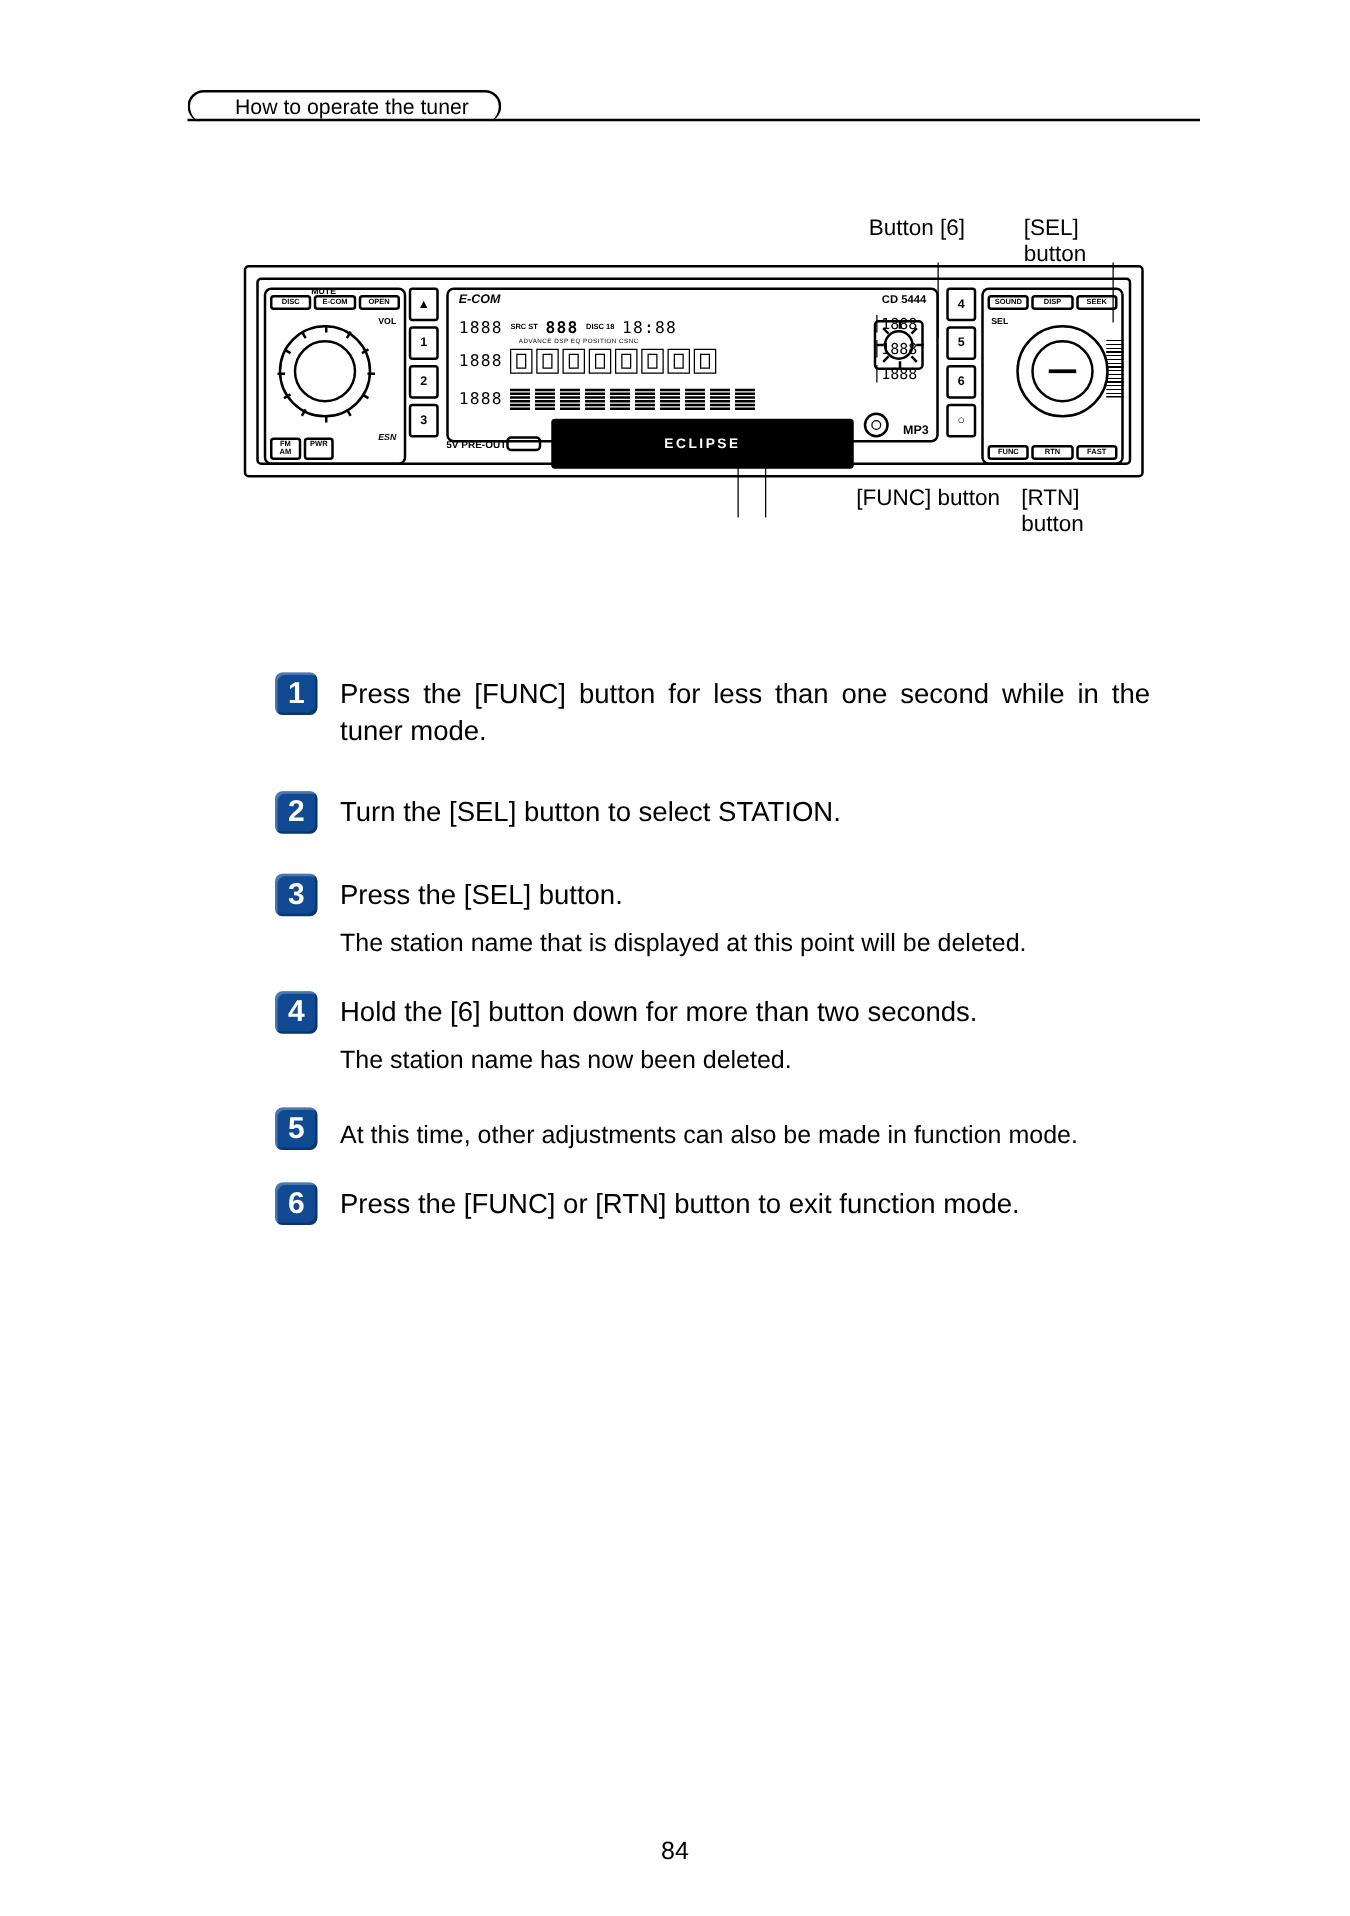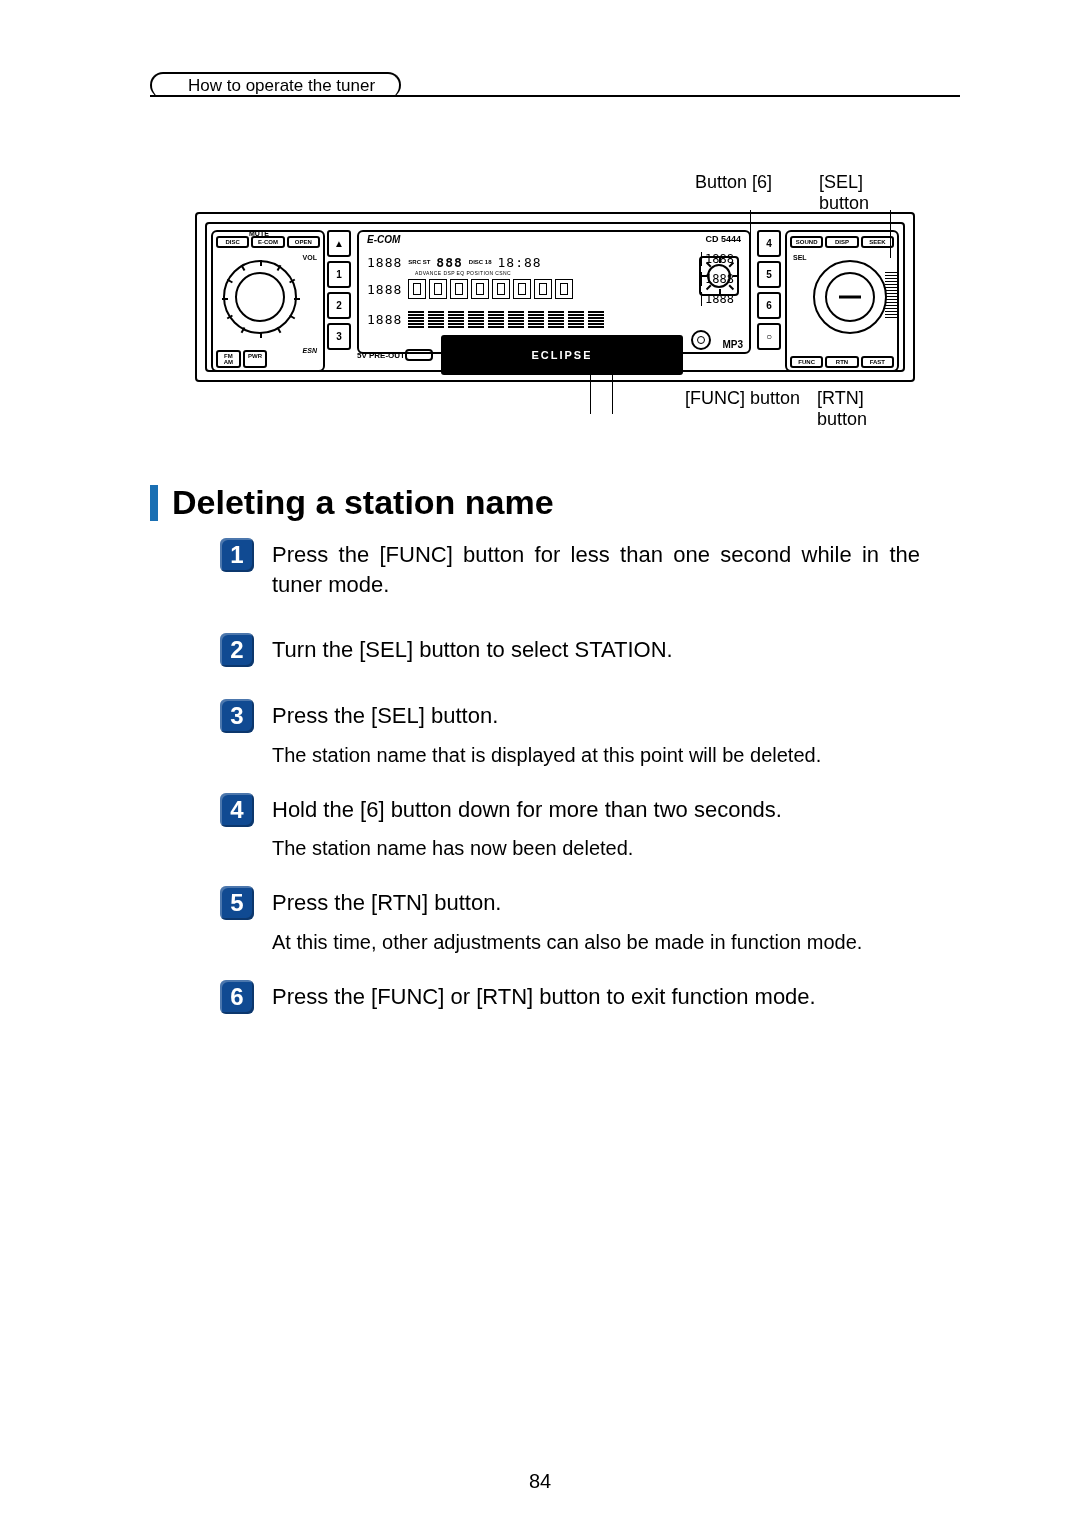--- a/index.html
+++ b/index.html
@@ -503,24 +503,20 @@
     </div>
 
     <div class="callouts-bot">
       <span class="cl-bot-1">[FUNC] button</span>
       <span class="cl-bot-2">[RTN] button</span>
     </div>
   </div>
   <div class="ld-bot-v1"></div>
   <div class="ld-bot-v2"></div>
 
-  <div class="section-heading">
-    <div class="bar"></div>
-    <h2>Deleting a station name</h2>
-  </div>
 
   <div class="steps">
 
     <div class="step">
       <div class="num">1</div>
       <div class="step-body">
         <p class="instr">Press the [FUNC] button for less than one second while in the tuner mode.</p>
       </div>
     </div>
 
@@ -543,21 +539,20 @@
       <div class="num">4</div>
       <div class="step-body">
         <p class="instr">Hold the [6] button down for more than two seconds.</p>
         <p class="note">The station name has now been deleted.</p>
       </div>
     </div>
 
     <div class="step">
       <div class="num">5</div>
       <div class="step-body">
-        <p class="instr">Press the [RTN] button.</p>
         <p class="note">At this time, other adjustments can also be made in function mode.</p>
       </div>
     </div>
 
     <div class="step">
       <div class="num">6</div>
       <div class="step-body">
         <p class="instr">Press the [FUNC] or [RTN] button to exit function mode.</p>
       </div>
     </div>

